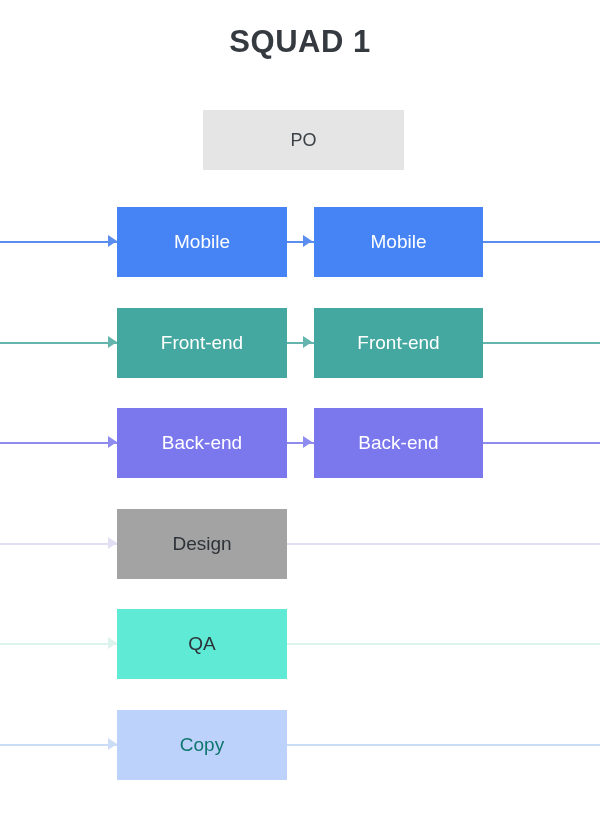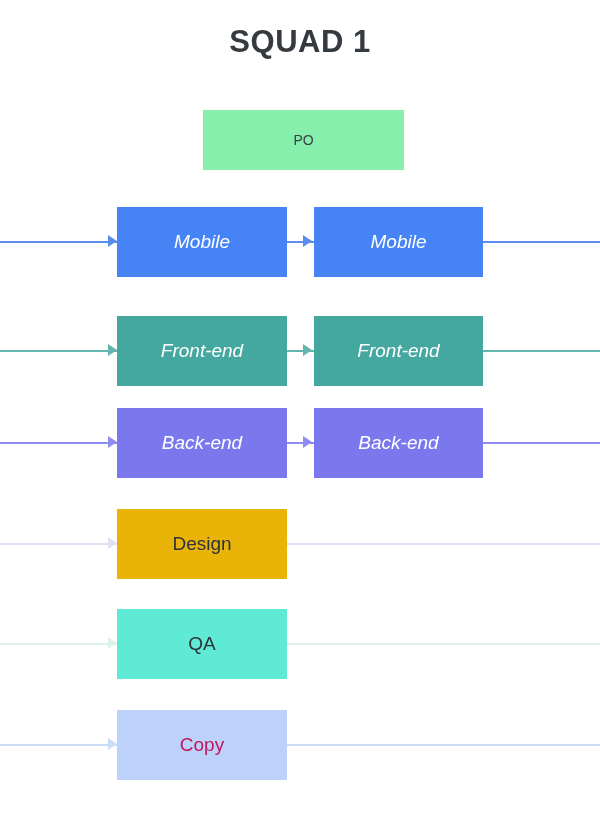--- a/index.html
+++ b/index.html
@@ -32,25 +32,25 @@
     color: #353a40;
   }
 
   
   .po-box {
     position: absolute;
     left: 203px;
     top: 110px;
     width: 201px;
     height: 60px;
-    background: #86efac;
+    background: #e5e5e5;
     display: flex;
     align-items: center;
     justify-content: center;
-    font-size: 14px;
+    font-size: 18px;
     color: #3c4147;
   }
 
   
   .row {
     position: absolute;
     left: 0;
     width: 600px;
     height: 70px;
   }
@@ -89,21 +89,21 @@
     height: 70px;
     display: flex;
     align-items: center;
     justify-content: center;
     font-size: 19px;
     z-index: 3;
   }
   .box-left  { left: 117px; width: 170px; }
   .box-right { left: 314px; width: 169px; }
 
-  .light-text { color: #ffffff; font-style: italic; }
+  .light-text { color: #ffffff; }
   .dark-text  { color: #2e333a; }
 </style>
 </head>
 <body>
 
 <div id="canvas">
 
   <div class="title">SQUAD 1</div>
 
   <div class="po-box">
@@ -117,21 +117,21 @@
         <div class="line line-mid" style="background: rgb(91, 141, 239);"></div>
         <div class="arrow arrow-mid" style="border-left-color: rgb(91, 141, 239);"></div>
         <div class="line line-out" style="background: rgb(91, 141, 239);"></div>
         <div class="box box-left" style="background: rgb(70, 132, 245);">
           <span class="light-text" style="color: rgb(255, 255, 255);">Mobile</span>
         </div>
         <div class="box box-right" style="background: rgb(70, 132, 245);">
           <span class="light-text" style="color: rgb(255, 255, 255);">Mobile</span>
         </div>
       </div>
-      <div class="row" style="top: 316px;">
+      <div class="row" style="top: 308px;">
         <div class="line line-in" style="background: rgb(99, 181, 174);"></div>
         <div class="arrow arrow-in" style="border-left-color: rgb(99, 181, 174);"></div>
         <div class="line line-mid" style="background: rgb(99, 181, 174);"></div>
         <div class="arrow arrow-mid" style="border-left-color: rgb(99, 181, 174);"></div>
         <div class="line line-out" style="background: rgb(99, 181, 174);"></div>
         <div class="box box-left" style="background: rgb(69, 168, 160);">
           <span class="light-text" style="color: rgb(255, 255, 255);">Front-end</span>
         </div>
         <div class="box box-right" style="background: rgb(69, 168, 160);">
           <span class="light-text" style="color: rgb(255, 255, 255);">Front-end</span>
@@ -147,35 +147,35 @@
           <span class="light-text" style="color: rgb(255, 255, 255);">Back-end</span>
         </div>
         <div class="box box-right" style="background: rgb(123, 120, 238);">
           <span class="light-text" style="color: rgb(255, 255, 255);">Back-end</span>
         </div>
       </div>
       <div class="row" style="top: 509px;">
         <div class="line line-in" style="background: rgb(226, 223, 243);"></div>
         <div class="arrow arrow-in" style="border-left-color: rgb(226, 223, 243);"></div>
         <div class="line line-tail" style="background: rgb(226, 223, 243);"></div>
-        <div class="box box-left" style="background: #eab308;">
+        <div class="box box-left" style="background: #a3a3a3;">
           <span class="dark-text" style="color: rgb(46, 51, 58);">Design</span>
         </div>
       </div>
       <div class="row" style="top: 609px;">
         <div class="line line-in" style="background: rgb(220, 242, 236);"></div>
         <div class="arrow arrow-in" style="border-left-color: rgb(220, 242, 236);"></div>
         <div class="line line-tail" style="background: rgb(220, 242, 236);"></div>
         <div class="box box-left" style="background: #5eead4;">
           <span class="dark-text" style="color: rgb(46, 51, 58);">QA</span>
         </div>
       </div>
       <div class="row" style="top: 710px;">
         <div class="line line-in" style="background: rgb(203, 220, 247);"></div>
         <div class="arrow arrow-in" style="border-left-color: rgb(203, 220, 247);"></div>
         <div class="line line-tail" style="background: rgb(203, 220, 247);"></div>
         <div class="box box-left" style="background: rgb(189, 210, 251);">
-          <span class="dark-text" style="color: #be185d;">Copy</span>
+          <span class="dark-text" style="color: #0f766e;">Copy</span>
         </div>
       </div>
     </div>
 
 </div>
 
 </body></html>

